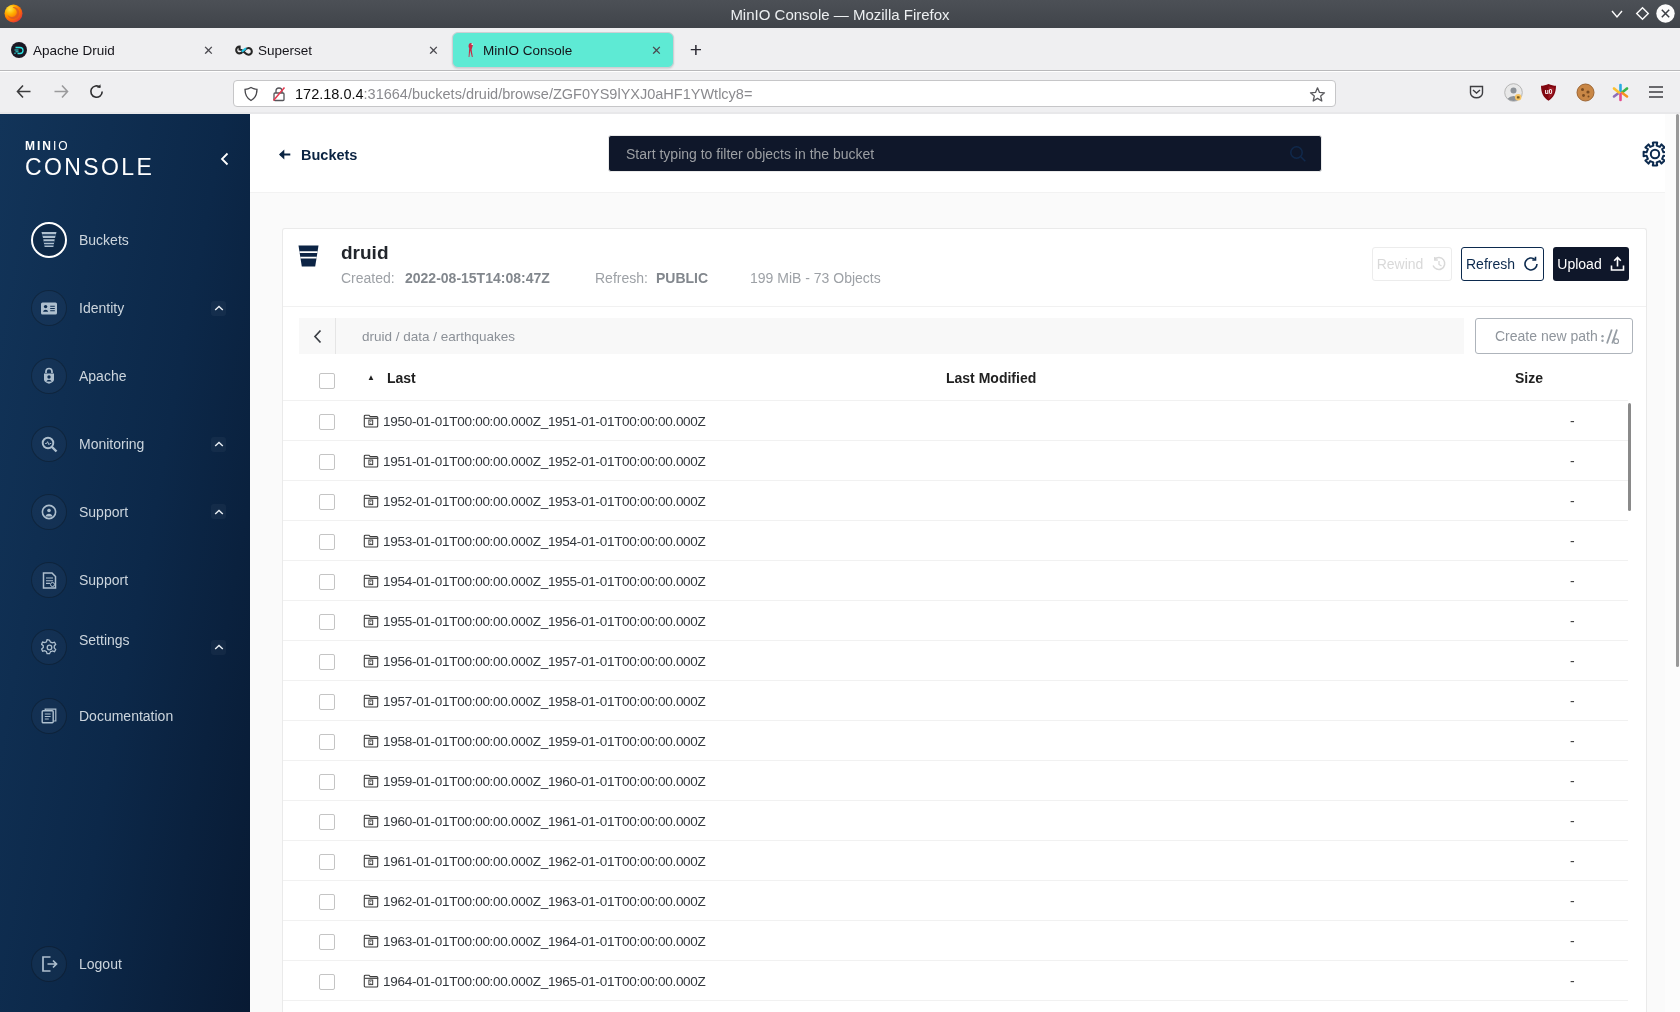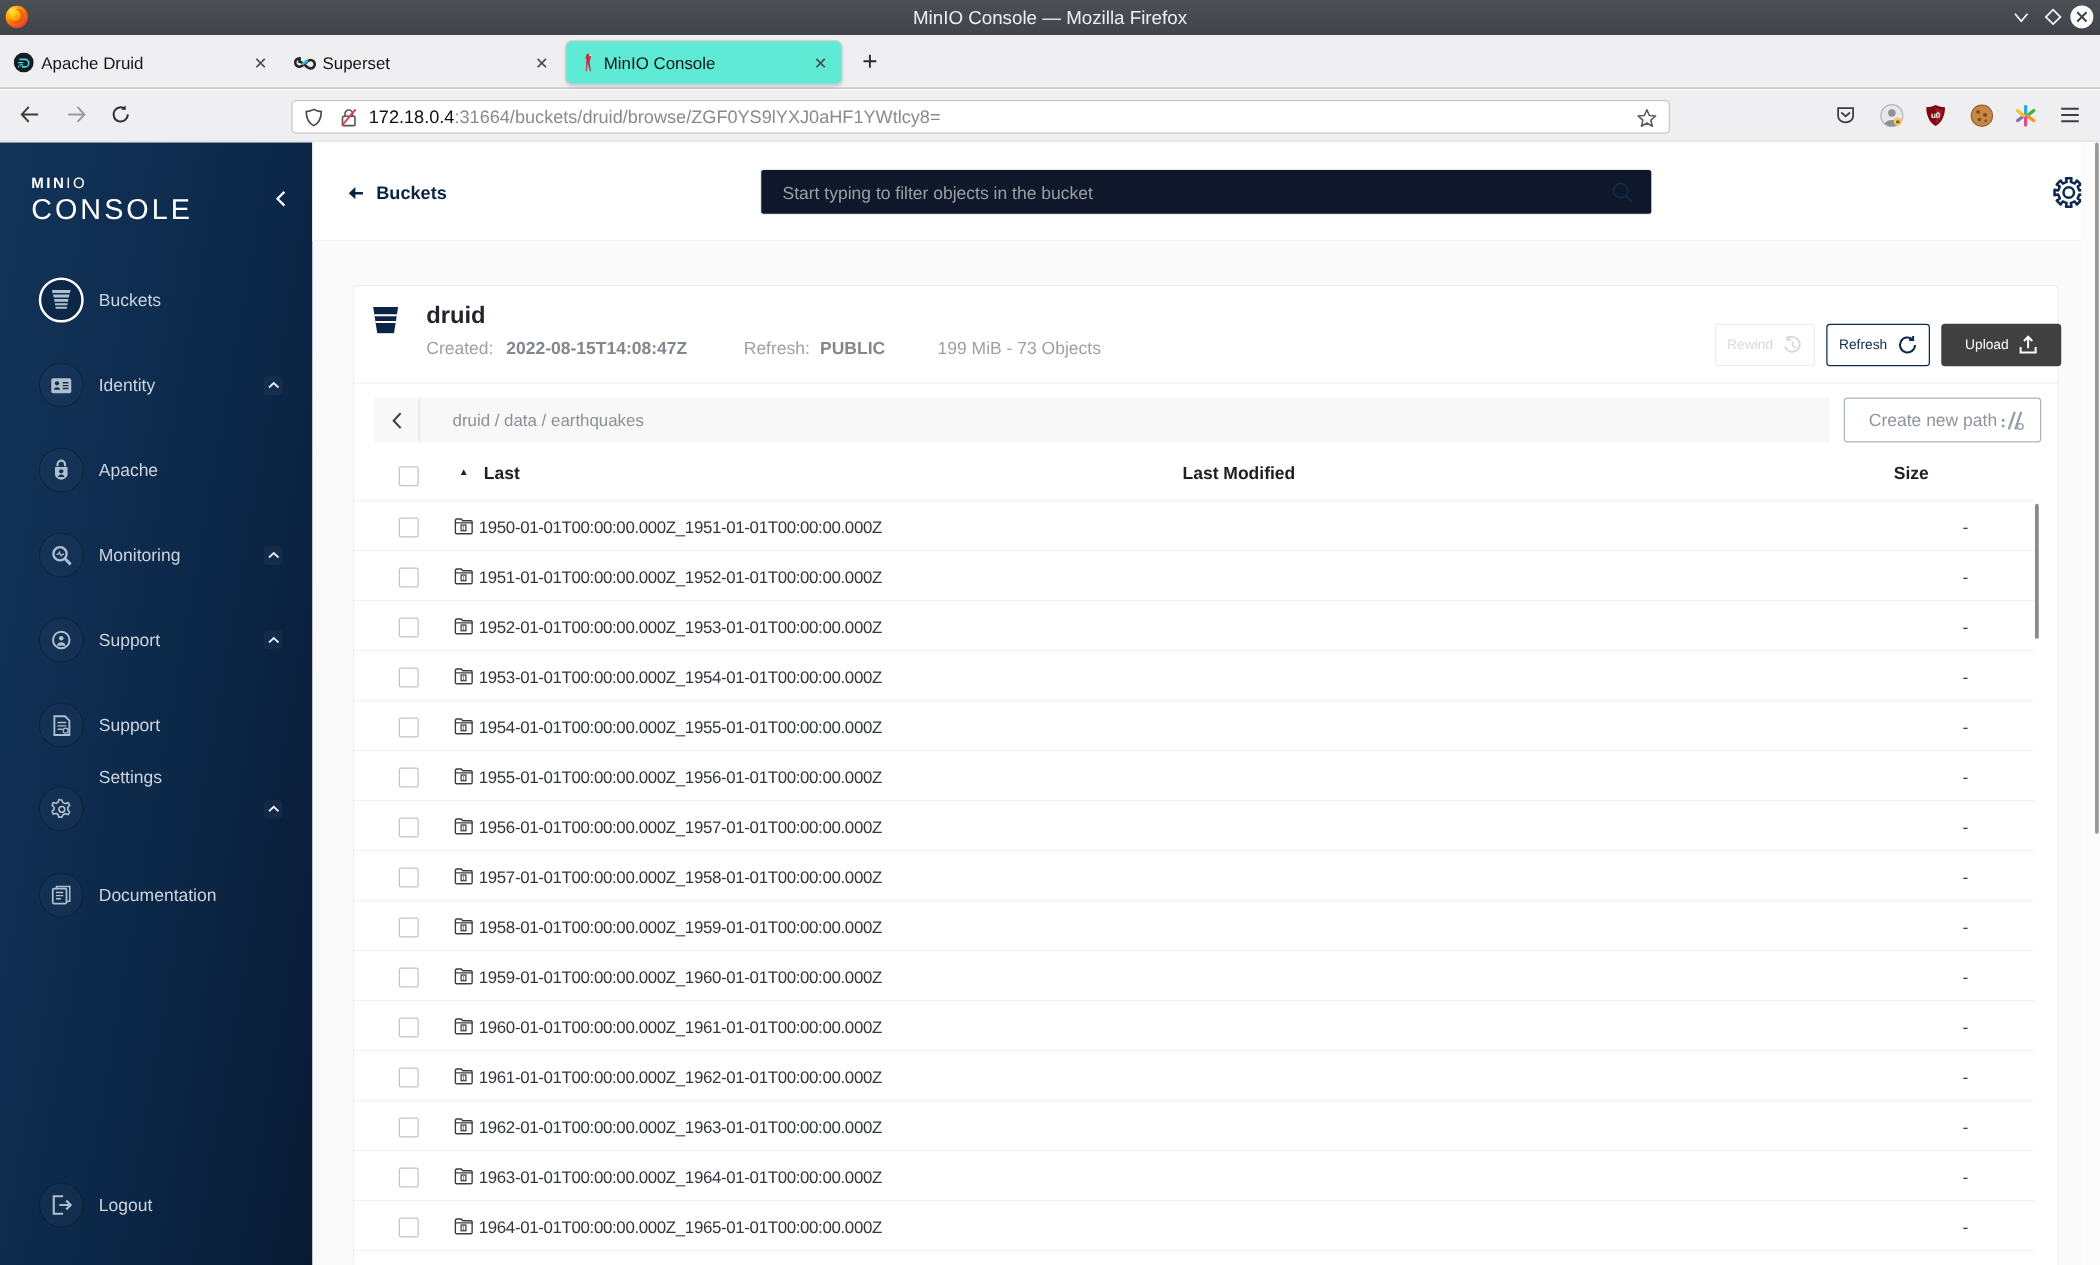--- a/index.html
+++ b/index.html
@@ -63,25 +63,25 @@
 
 
 #card { position:absolute; left:32px; top:114px; width:1365px; height:820px; background:#fff;
   border:1px solid #eaeaea; border-radius:3px 3px 0 0; border-bottom:none; }
 #bh-icon { position:absolute; left:15px; top:16px; }
 #bh-title { position:absolute; left:58px; top:13px; font-size:19px; font-weight:bold; color:#22262c; }
 #bh-meta { position:absolute; left:58px; top:41px; width:700px; height:18px; font-size:14px; color:#9da1a6; }
 #bh-meta b { color:#82878d; }
 #bh-divider { position:absolute; left:0px; top:77px; width:1363px; height:1px; background:#f1f1f1; }
 
-.btn { position:absolute; top:18px; height:34px; border-radius:3px; font-size:11px;
-  display:flex; align-items:center; justify-content:center; gap:8px;margin-top:12px; }
+.btn { position:absolute; top:18px; height:34px; border-radius:3px; font-size:14px;
+  display:flex; align-items:center; justify-content:center; gap:8px; }
 #btn-rewind { left:1089px; width:80px; border:1px solid #ececec; color:#d9d9d9; background:#fff; }
 #btn-refresh { left:1178px; width:83px; border:1px solid #0c2a4e; color:#0c2a4e; background:#fff; }
-#btn-upload { left:1270px; width:96px; background:#404040; color:#fff; }
+#btn-upload { left:1270px; width:76px; background:#0f172a; color:#fff; }
 
 
 #crumbbar { position:absolute; left:16px; top:89px; width:1165px; height:36px; background:#f8f8f8; }
 #crumbback { position:absolute; left:0; top:0; width:37px; height:36px; border-right:1px solid #e5e5e5;
   display:flex; align-items:center; justify-content:center; }
 #crumbtxt { position:absolute; left:63px; top:11px; font-size:13.5px; color:#8b9097; }
 #newpath { position:absolute; left:1192px; top:89px; width:158px; height:36px; border:1px solid #aeb4bb;
   border-radius:3px; background:#fff; color:#8f959c; font-size:14px; }
 #newpath .t { position:absolute; left:19px; top:9px; }
 #newpath .ic { position:absolute; left:125px; top:9px; }
@@ -318,21 +318,21 @@
     <div class="mlbl" style="top:458px">Support</div>
 
   </div>
         <div class="mitem" style="top:0">
     <div class="mcirc" style="top:515px">
             <svg width="17" height="17" viewBox="0 0 17 17">
               <path d="M8.5 1.2 l1 2 a5.9 5.9 0 0 1 1.8.7 l2.2-.7 1.2 2.1 -1.5 1.7 c.1.6.1 1.3 0 1.9 l1.5 1.7 -1.2 2.1 -2.2-.7 a5.9 5.9 0 0 1 -1.8.7 l-1 2 -2.4 0 -.7-2.2 a5.9 5.9 0 0 1 -1.5-.8 l-2.3.5 -1-2.2 1.7-1.5 a5.9 5.9 0 0 1 0-1.7 l-1.7-1.5 1-2.2 2.3.5 a5.9 5.9 0 0 1 1.5-.8 l.7-2.2 Z" fill="none" stroke="#aebfce" stroke-width="1.3"></path>
               <circle cx="8.5" cy="8.5" r="2.3" fill="none" stroke="#aebfce" stroke-width="1.3"></circle>
             </svg>
           </div>
-    <div class="mlbl" style="top:499px">Settings</div>
+    <div class="mlbl" style="top:518px">Settings</div>
     <div class="mchev" style="top:525.5px">
             <svg width="10" height="6" viewBox="0 0 10 6">
               <path d="M1.2 5 L5 1.4 L8.8 5" fill="none" stroke="#e9eef3" stroke-width="1.4"></path>
             </svg>
           </div>
   </div>
         <div class="mitem" style="top:0">
     <div class="mcirc" style="top:583.5px">
             <svg width="16" height="16" viewBox="0 0 16 16">
               <rect x="1.2" y="2.8" width="11" height="12" rx="1" fill="none" stroke="#aebfce" stroke-width="1.4"></rect>

